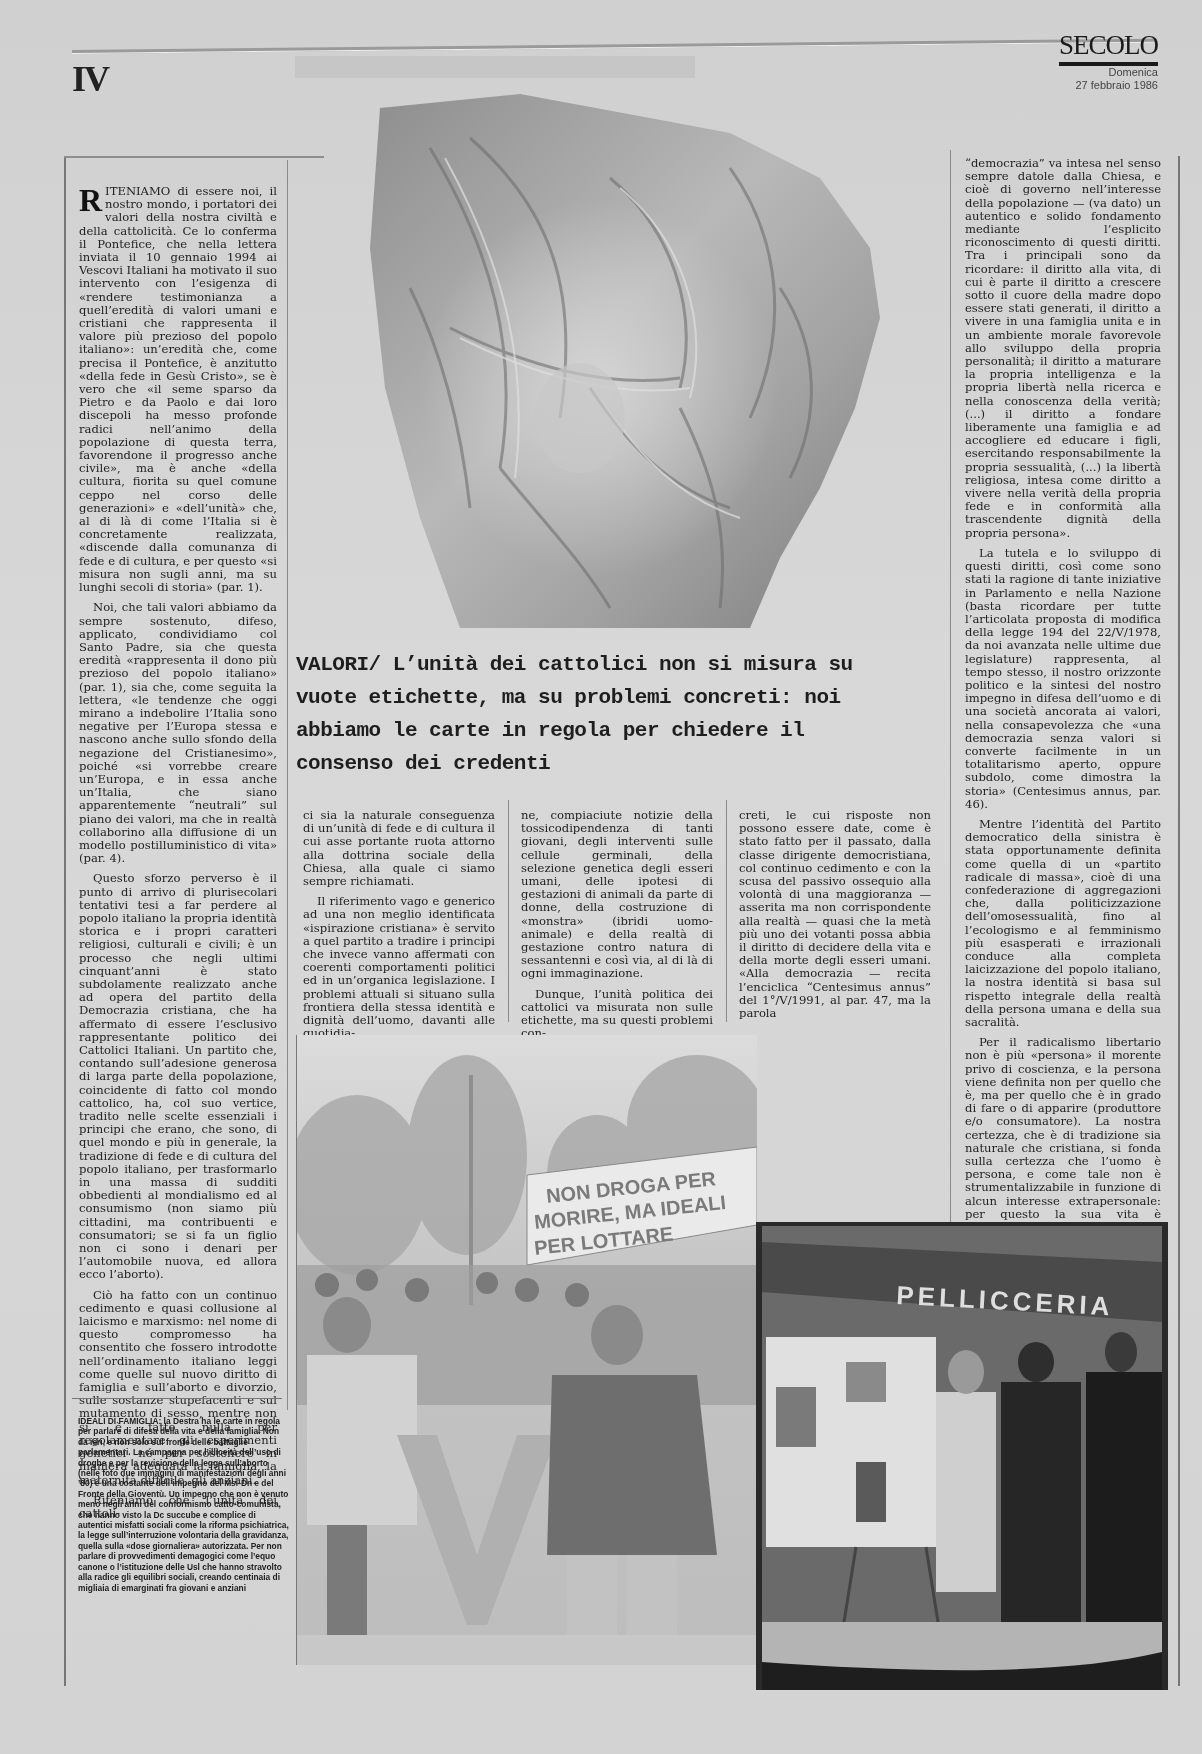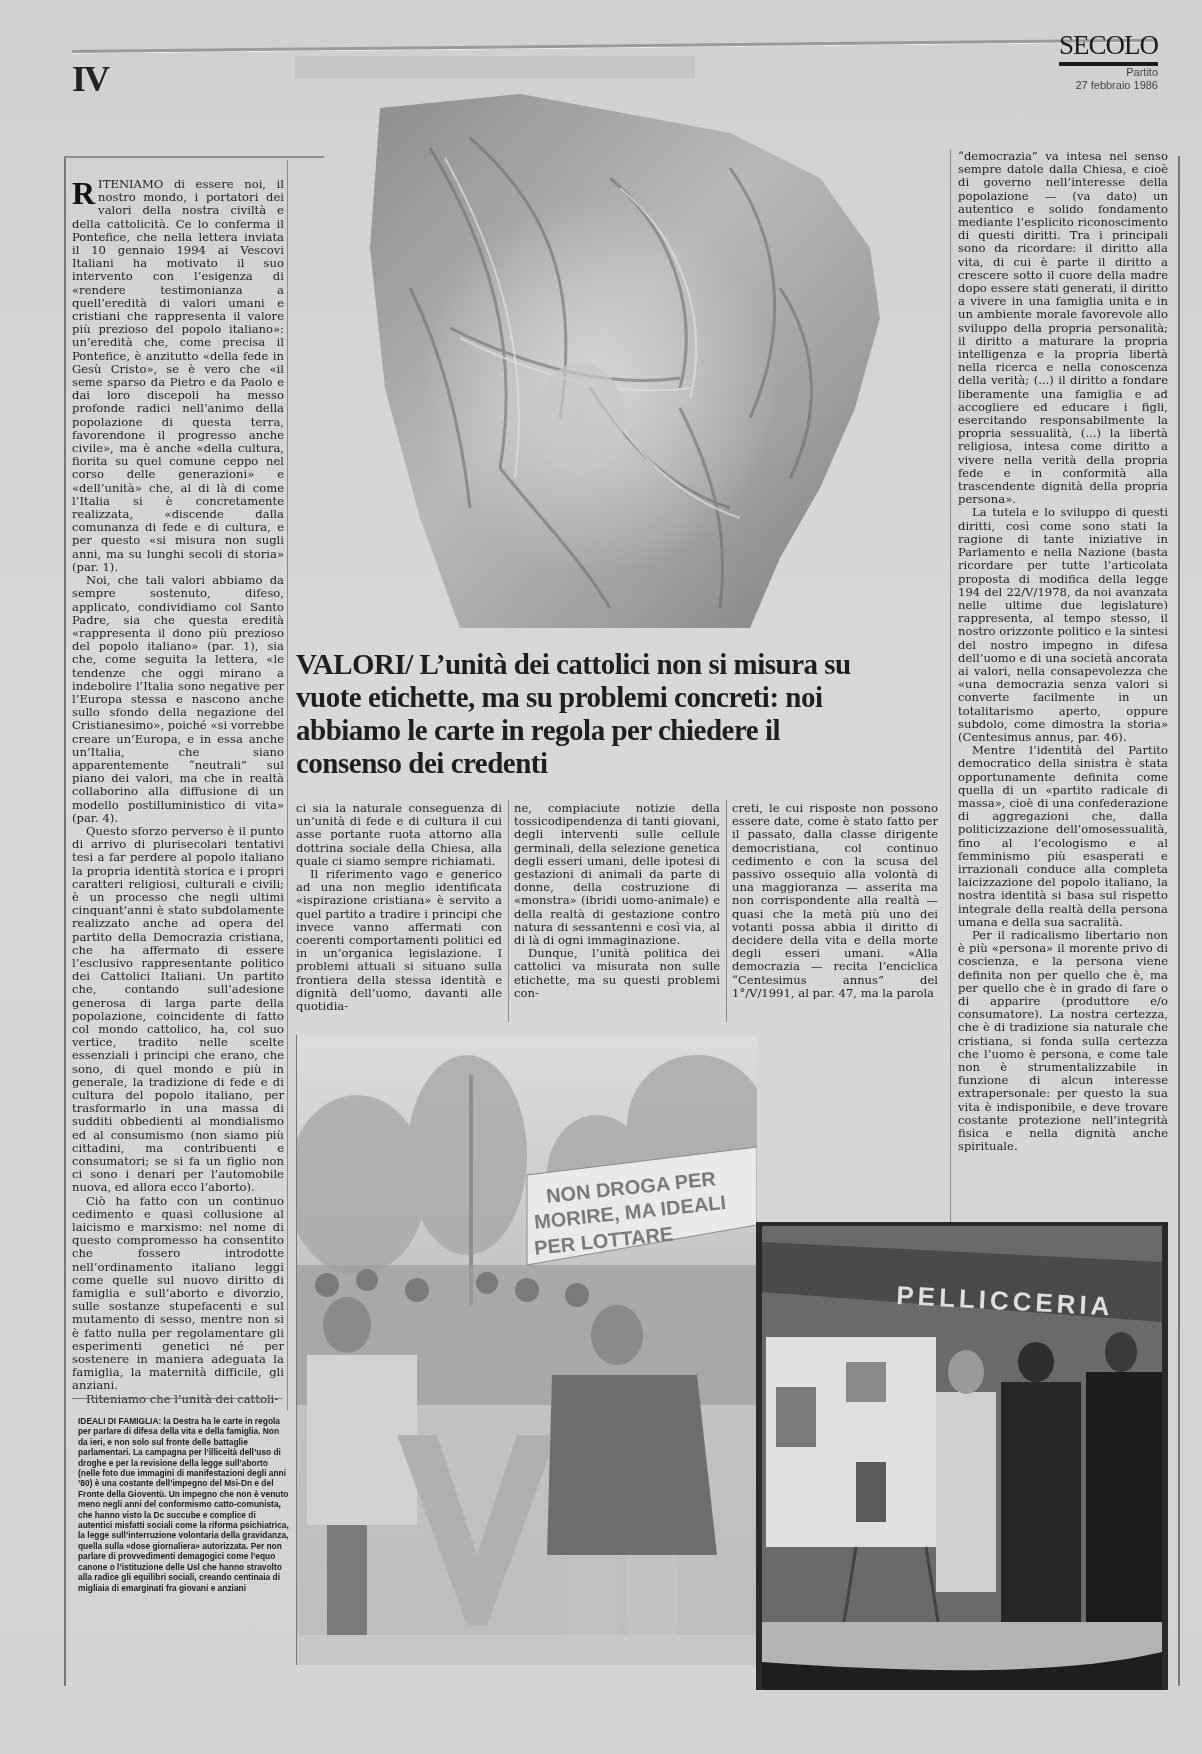--- a/index.html
+++ b/index.html
@@ -46,39 +46,39 @@
     }
     .frame-top {
       position: absolute; left: 64px; top: 156px; width: 260px; height: 2px; background: #8e8e8e;
     }
     .col {
       position: absolute;
       font-size: 11.6px; line-height: 13.2px;
       text-align: justify; hyphens: auto;
       color: #222;
     }
-    .col p { margin: 0; text-indent: 14px; }
+    .col p { margin: 7px; text-indent: 14px; }
     .col p.first { text-indent: 0; }
     .dropcap {
       float: left; font-family: "Liberation Serif", serif; font-weight: bold;
       font-size: 32px; line-height: 26px; margin: 2px 3px 0 0; color: #111;
     }
     .col-1 { left: 72px; top: 178px; width: 212px; }
     .col-1-border { position: absolute; left: 287px; top: 160px; width: 1px; height: 1250px; background: #8a8a8a; }
     .col-2 { left: 296px; top: 802px; width: 206px; }
     .col-3 { left: 514px; top: 802px; width: 206px; }
     .col-4 { left: 732px; top: 802px; width: 206px; }
     .sep { position: absolute; width: 1px; background: #8a8a8a; }
     .col-5 { left: 958px; top: 150px; width: 210px; }
     .col-5-border { position: absolute; left: 950px; top: 150px; width: 1px; height: 1080px; background: #8a8a8a; }
 
     .headline {
       position: absolute; left: 296px; top: 648px; width: 580px;
-      font-family: Liberation Serif, serif; font-weight: bold;
-      font-size: 29px; line-height: 33px; color: #1e1e1e; letter-spacing: -0.5px;
+      font-family: Liberation Mono, monospace; font-weight: bold;
+      font-size: 21px; line-height: 33px; color: #1e1e1e; letter-spacing: -0.5px;
     }
     .statue {
       position: absolute; left: 350px; top: 88px; width: 570px; height: 540px;
     }
     .caption {
       position: absolute; left: 78px; top: 1416px; width: 212px;
       font-family: "Liberation Sans", sans-serif; font-weight: bold;
       font-size: 8.4px; line-height: 10.4px; color: #222;
     }
     .caption-rule { position: absolute; left: 72px; top: 1398px; width: 210px; height: 1px; background: #777; }
@@ -97,21 +97,21 @@
 <body>
 
 <div class="page">
 
   <div class="top-rule"></div>
   <div class="masthead-ghost"></div>
   <div class="page-number">IV</div>
 
   <div class="masthead">
     <div class="logo">SECOLO</div>
-    <div class="day">Partito</div>
+    <div class="day">Domenica</div>
     <div class="date">27 febbraio 1986</div>
   </div>
 
   <div class="frame"></div>
   <div class="frame-top"></div>
 
   <div class="statue">
     <svg width="570" height="540" viewBox="0 0 570 540">
       <defs>
         <linearGradient id="stone" x1="0" y1="0" x2="1" y2="1">

